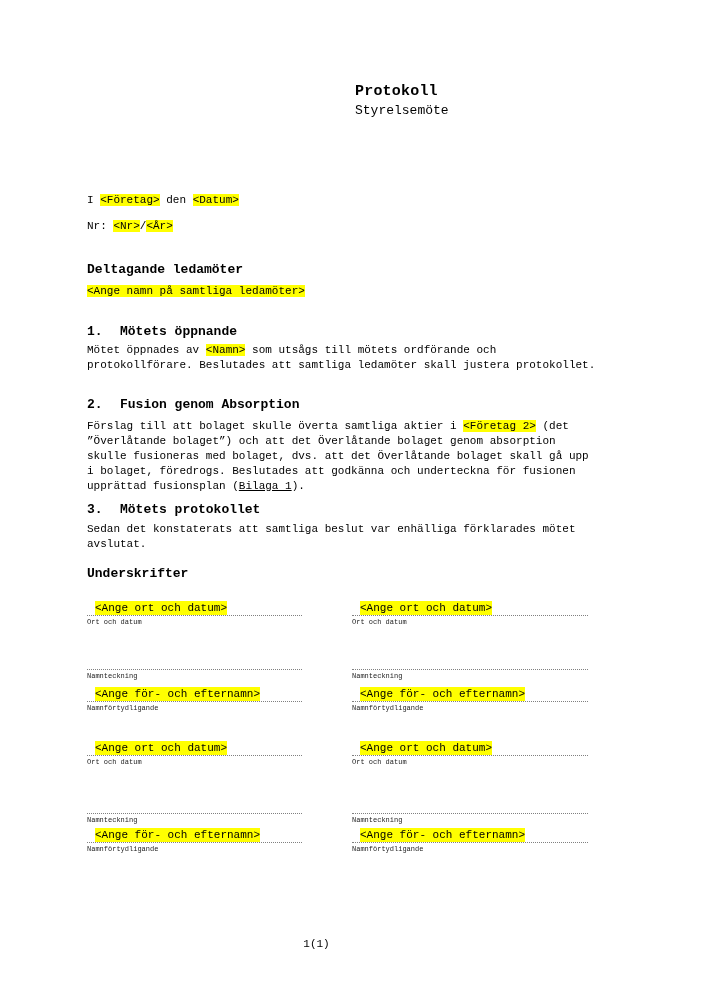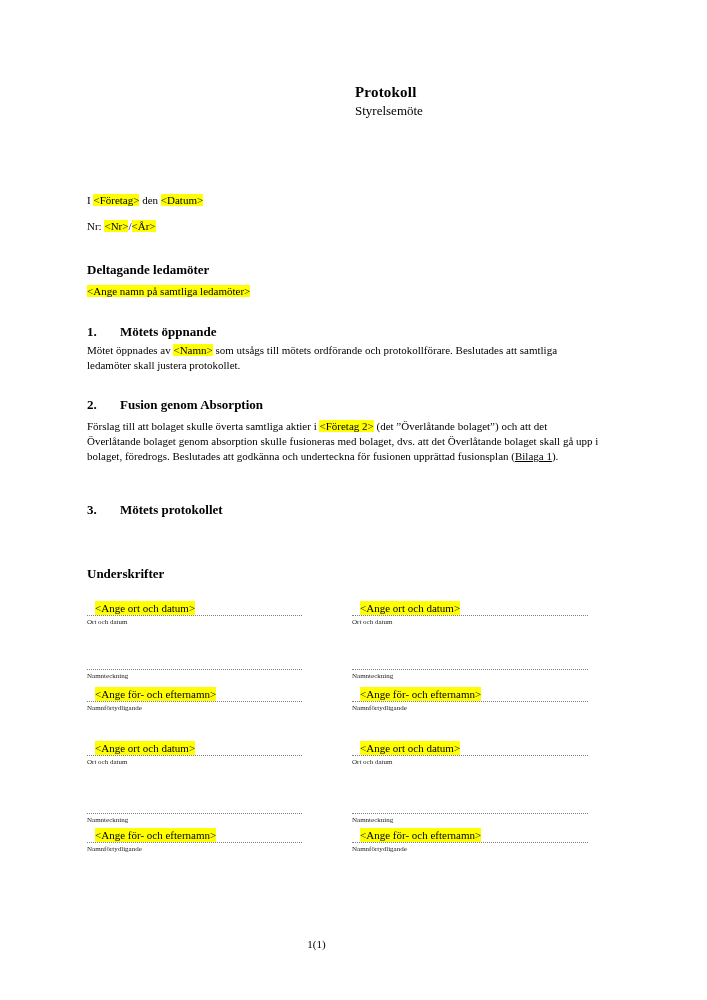--- a/index.html
+++ b/index.html
@@ -1,21 +1,21 @@
 <!DOCTYPE html>
 <html><head>
 <meta charset="utf-8">
 <style>
   * { margin:0; padding:0; box-sizing:border-box; }
   html,body { background:#ffffff; }
   .doc {
     position:relative;
     width:707px; height:1000px;
     background:#ffffff;
-    font-family:Liberation Serif, serif;
+    font-family:Liberation Mono, monospace;
     color:#000;
     overflow:hidden;
   }
   .abs { position:absolute; }
   .doc-title { font-size:15px; font-weight:bold; line-height:20px; letter-spacing:0.2px; }
   .doc-subtitle { font-size:13px; line-height:17px;text-align:right; }
   .txt { font-size:11px; line-height:14px; white-space:nowrap; }
   .h2 { font-size:13px; font-weight:bold; line-height:16px; white-space:nowrap; }
   .sec-num { display:inline-block; width:33px; }
   .body-par { font-size:11px; line-height:15px; width:512px; }
@@ -53,20 +53,21 @@
   <div class="abs body-par" style="left:87px; top:343px;"><span>Mötet öppnades av </span><span class="hl">&lt;Namn&gt;</span><span> som utsågs till mötets ordförande och protokollförare. Beslutades att samtliga ledamöter skall justera protokollet.</span></div>
 
   <div class="abs h2" style="left:87px; top:397px;">
     <span class="sec-num">2.</span><span>Fusion genom Absorption</span>
   </div>
   <div class="abs body-par" style="left:87px; top:419px;"><span>Förslag till att bolaget skulle överta samtliga aktier i </span><span class="hl">&lt;Företag 2&gt;</span><span> (det ”Överlåtande bolaget”) och att det Överlåtande bolaget genom absorption skulle fusioneras med bolaget, dvs. att det Överlåtande bolaget skall gå upp i bolaget, föredrogs. Beslutades att godkänna och underteckna för fusionen upprättad fusionsplan (</span><span class="ul">Bilaga 1</span><span>).</span></div>
 
   <div class="abs h2" style="left:87px; top:502px;">
     <span class="sec-num">3.</span><span>Mötets protokollet</span>
   </div>
+  <div class="abs body-par" style="left:87px; top:522px;"><span>Sedan det konstaterats att samtliga beslut var enhälliga förklarades mötet avslutat.</span></div>
 
   <div class="abs h2" style="left:87px; top:566px;">Underskrifter</div>
 
   <div class="sig-field" style="left:87px; top:599px; width:215px; height:17px;">
     <span class="hl">&lt;Ange ort och datum&gt;</span>
   </div>
   <div class="sig-label" style="left:87px; top:618px;">Ort och datum</div>
   <div class="sig-field" style="left:87px; top:660px; width:215px; height:10px;"></div>
   <div class="sig-label" style="left:87px; top:672px;">Namnteckning</div>
   <div class="sig-field" style="left:87px; top:686px; width:215px; height:16px;">

